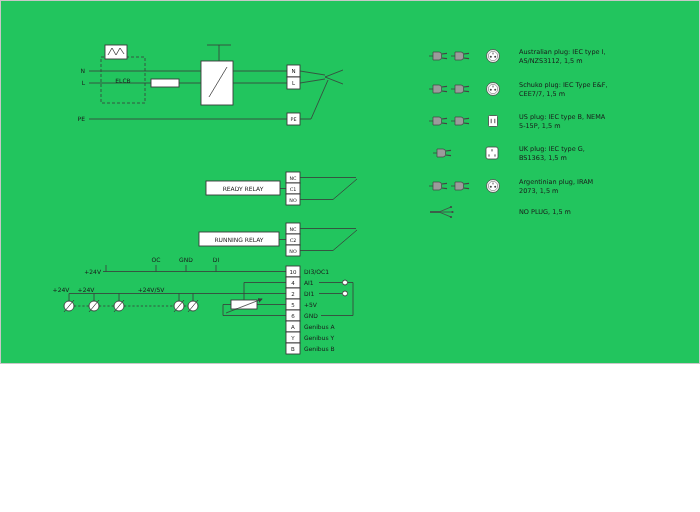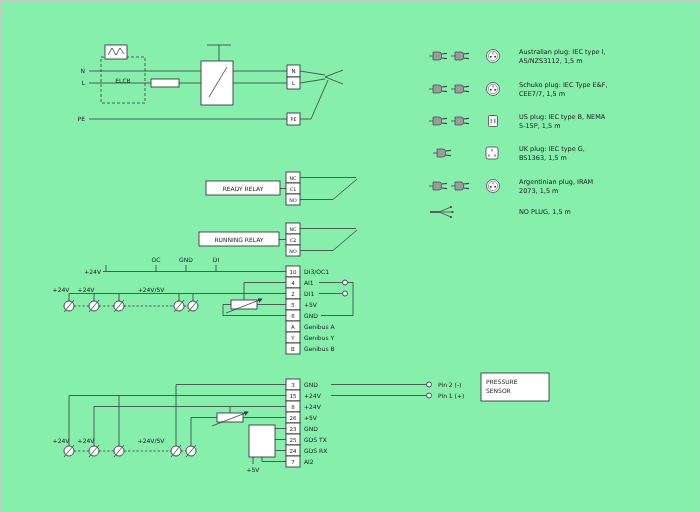--- a/index.html
+++ b/index.html
@@ -1,16 +1,16 @@
 <!DOCTYPE html>
 <html><head>
 <meta charset="utf-8">
 <style>
   html,body{margin:0;padding:0;background:#fff;}
-  .frame{width:700px;height:512px;box-sizing:border-box;border:1px solid #c8c8c8;background:#86efac;position:relative;overflow:hidden;}
+  .frame{width:700px;height:364px;box-sizing:border-box;border:1px solid #c8c8c8;background:#22c55e;position:relative;overflow:hidden;}
   svg{display:block;}
   svg text{font-family:"DejaVu Sans","Liberation Sans",sans-serif;fill:#1a1a1a;}
   .t48{font-size:4.8px;}
   .t55{font-size:5.5px;}
   .t6{font-size:6px;}
   .t65{font-size:6.5px;}
   .wire{stroke:#3a3a3a;stroke-width:0.8;fill:none;}
   .wire-d{stroke:#3a3a3a;stroke-width:0.8;fill:none;stroke-dasharray:2.2,2;}
   .box{fill:#ffffff;stroke:#3a3a3a;stroke-width:0.9;}
   .box-d{fill:none;stroke:#3a3a3a;stroke-width:0.8;stroke-dasharray:3,2;}

